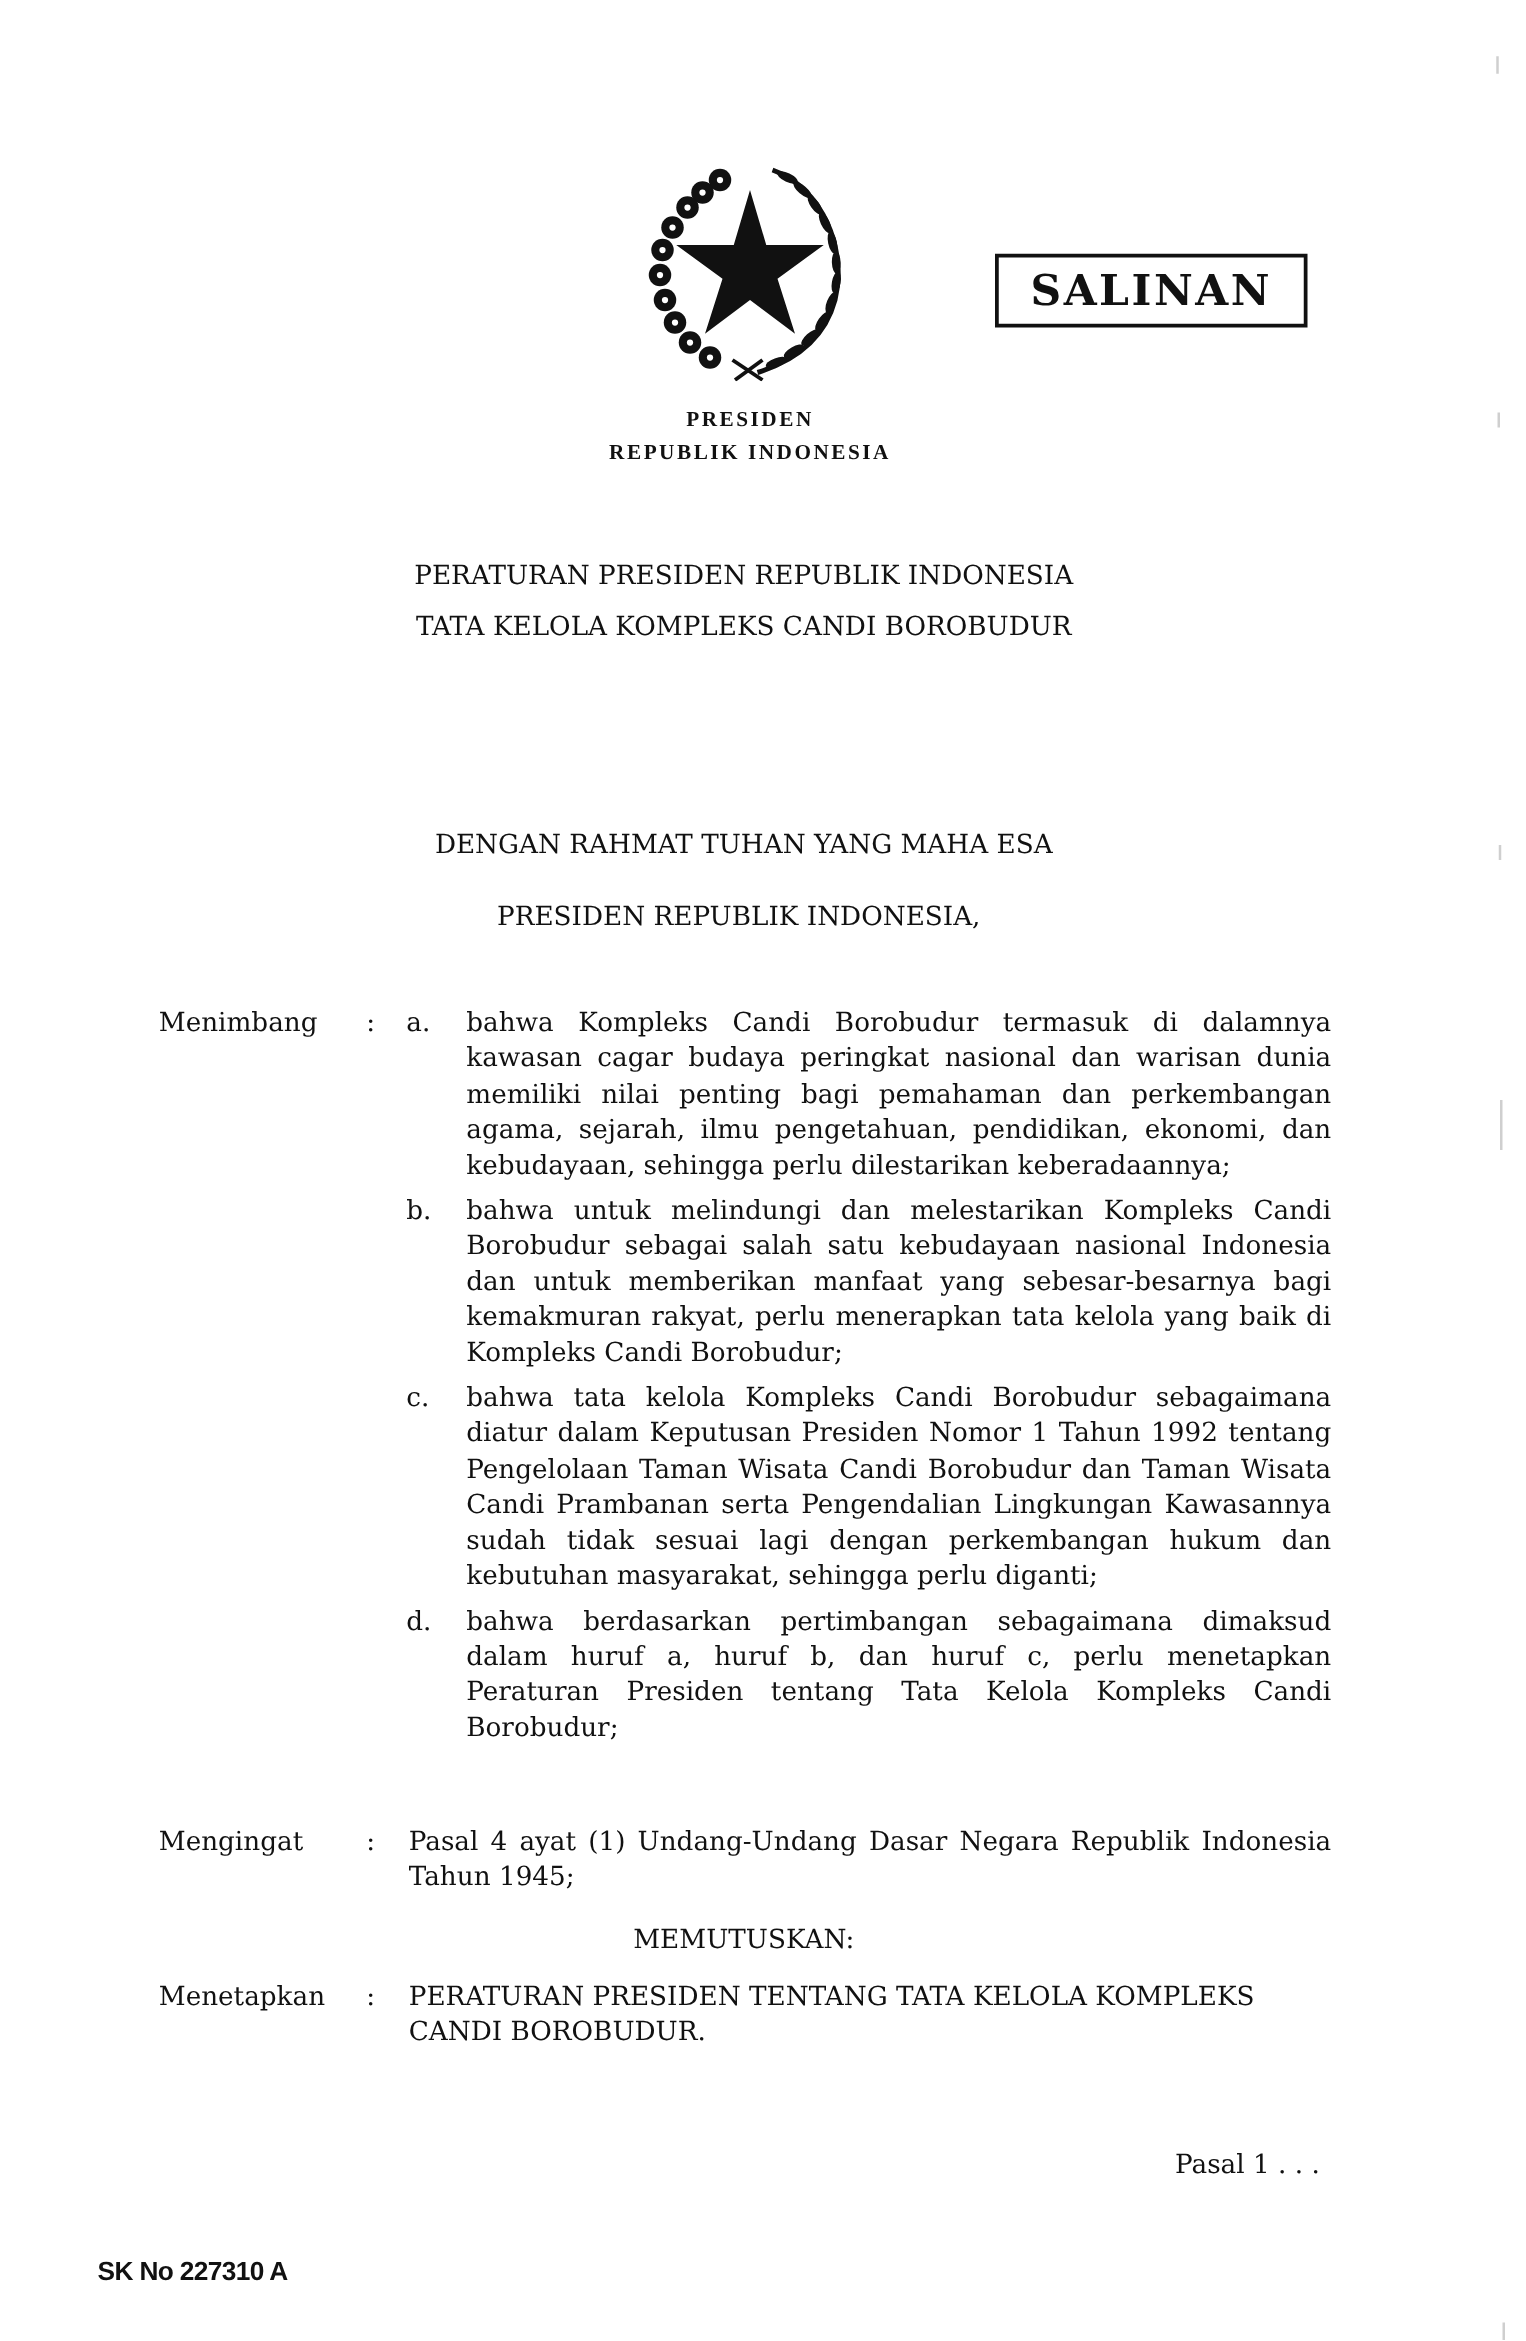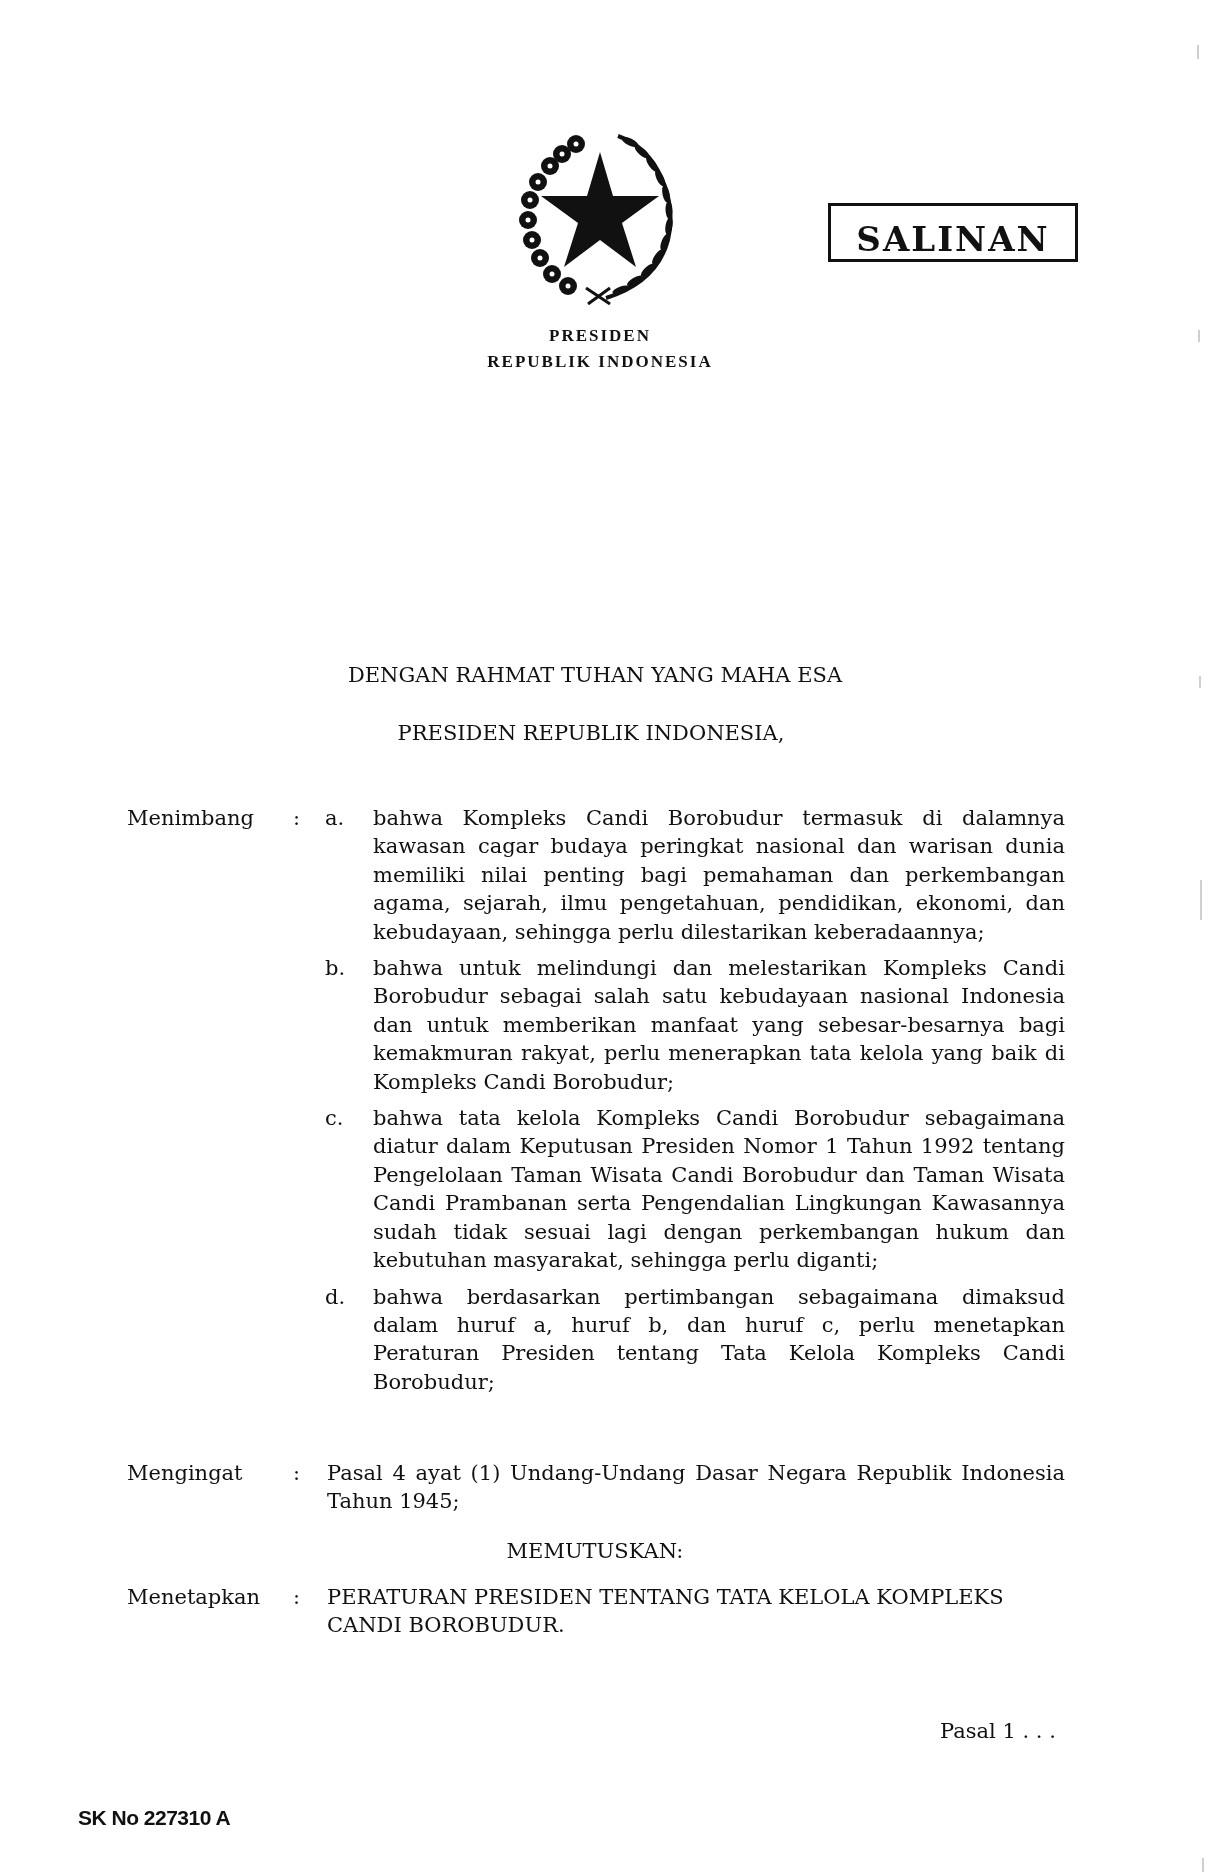--- a/index.html
+++ b/index.html
@@ -12,22 +12,22 @@
 
   
   .emblem { left: 518px; top: 130px; width: 162px; height: 175px; }
   .presiden-head {
     left: 440px; width: 320px; text-align: center;
     font-family: Liberation Serif, serif;
     font-weight: bold; font-size: 17px; letter-spacing: 2px; line-height: 26px;
     top: 323px;
   }
   .salinan-box {
-    left: 828px; top: 203px; width: 244px; height: 53px;
-    border: 3px solid #111; display: flex; align-items: flex-end; justify-content: center;
+    left: 796px; top: 203px; width: 244px; height: 53px;
+    border: 3px solid #111; display: flex; align-items: center; justify-content: center;
   }
   .salinan-text {
     font-family: "DejaVu Serif", "Liberation Serif", serif;
     font-weight: bold; font-size: 34px; letter-spacing: 2px;
   }
 
   
   .title-block { left: 200px; width: 790px; top: 440px; text-align: center; font-size: 21px; }
   .title-block .tl { height: 41px; line-height: 41px; }
   .rahmat { left: 200px; width: 790px; top: 660px; text-align: center; font-size: 21px; line-height: 30px; }
@@ -109,20 +109,22 @@
 <div class="abs presiden-head">
   <div>PRESIDEN</div>
   <div>REPUBLIK INDONESIA</div>
 </div>
 
 <div class="abs salinan-box">
   <span class="salinan-text">SALINAN</span>
 </div>
 
 <div class="abs title-block">
+  <div class="tl">PERATURAN PRESIDEN REPUBLIK INDONESIA</div>
+  <div class="tl">TATA KELOLA KOMPLEKS CANDI BOROBUDUR</div>
 </div>
 
 <div class="abs rahmat">DENGAN RAHMAT TUHAN YANG MAHA ESA</div>
 <div class="abs president-line">PRESIDEN REPUBLIK INDONESIA,</div>
 
 <div class="row" style="top:804px;">
   <span class="label">Menimbang</span>
   <span class="colon">:</span>
   <div class="items">
     <div class="item">

